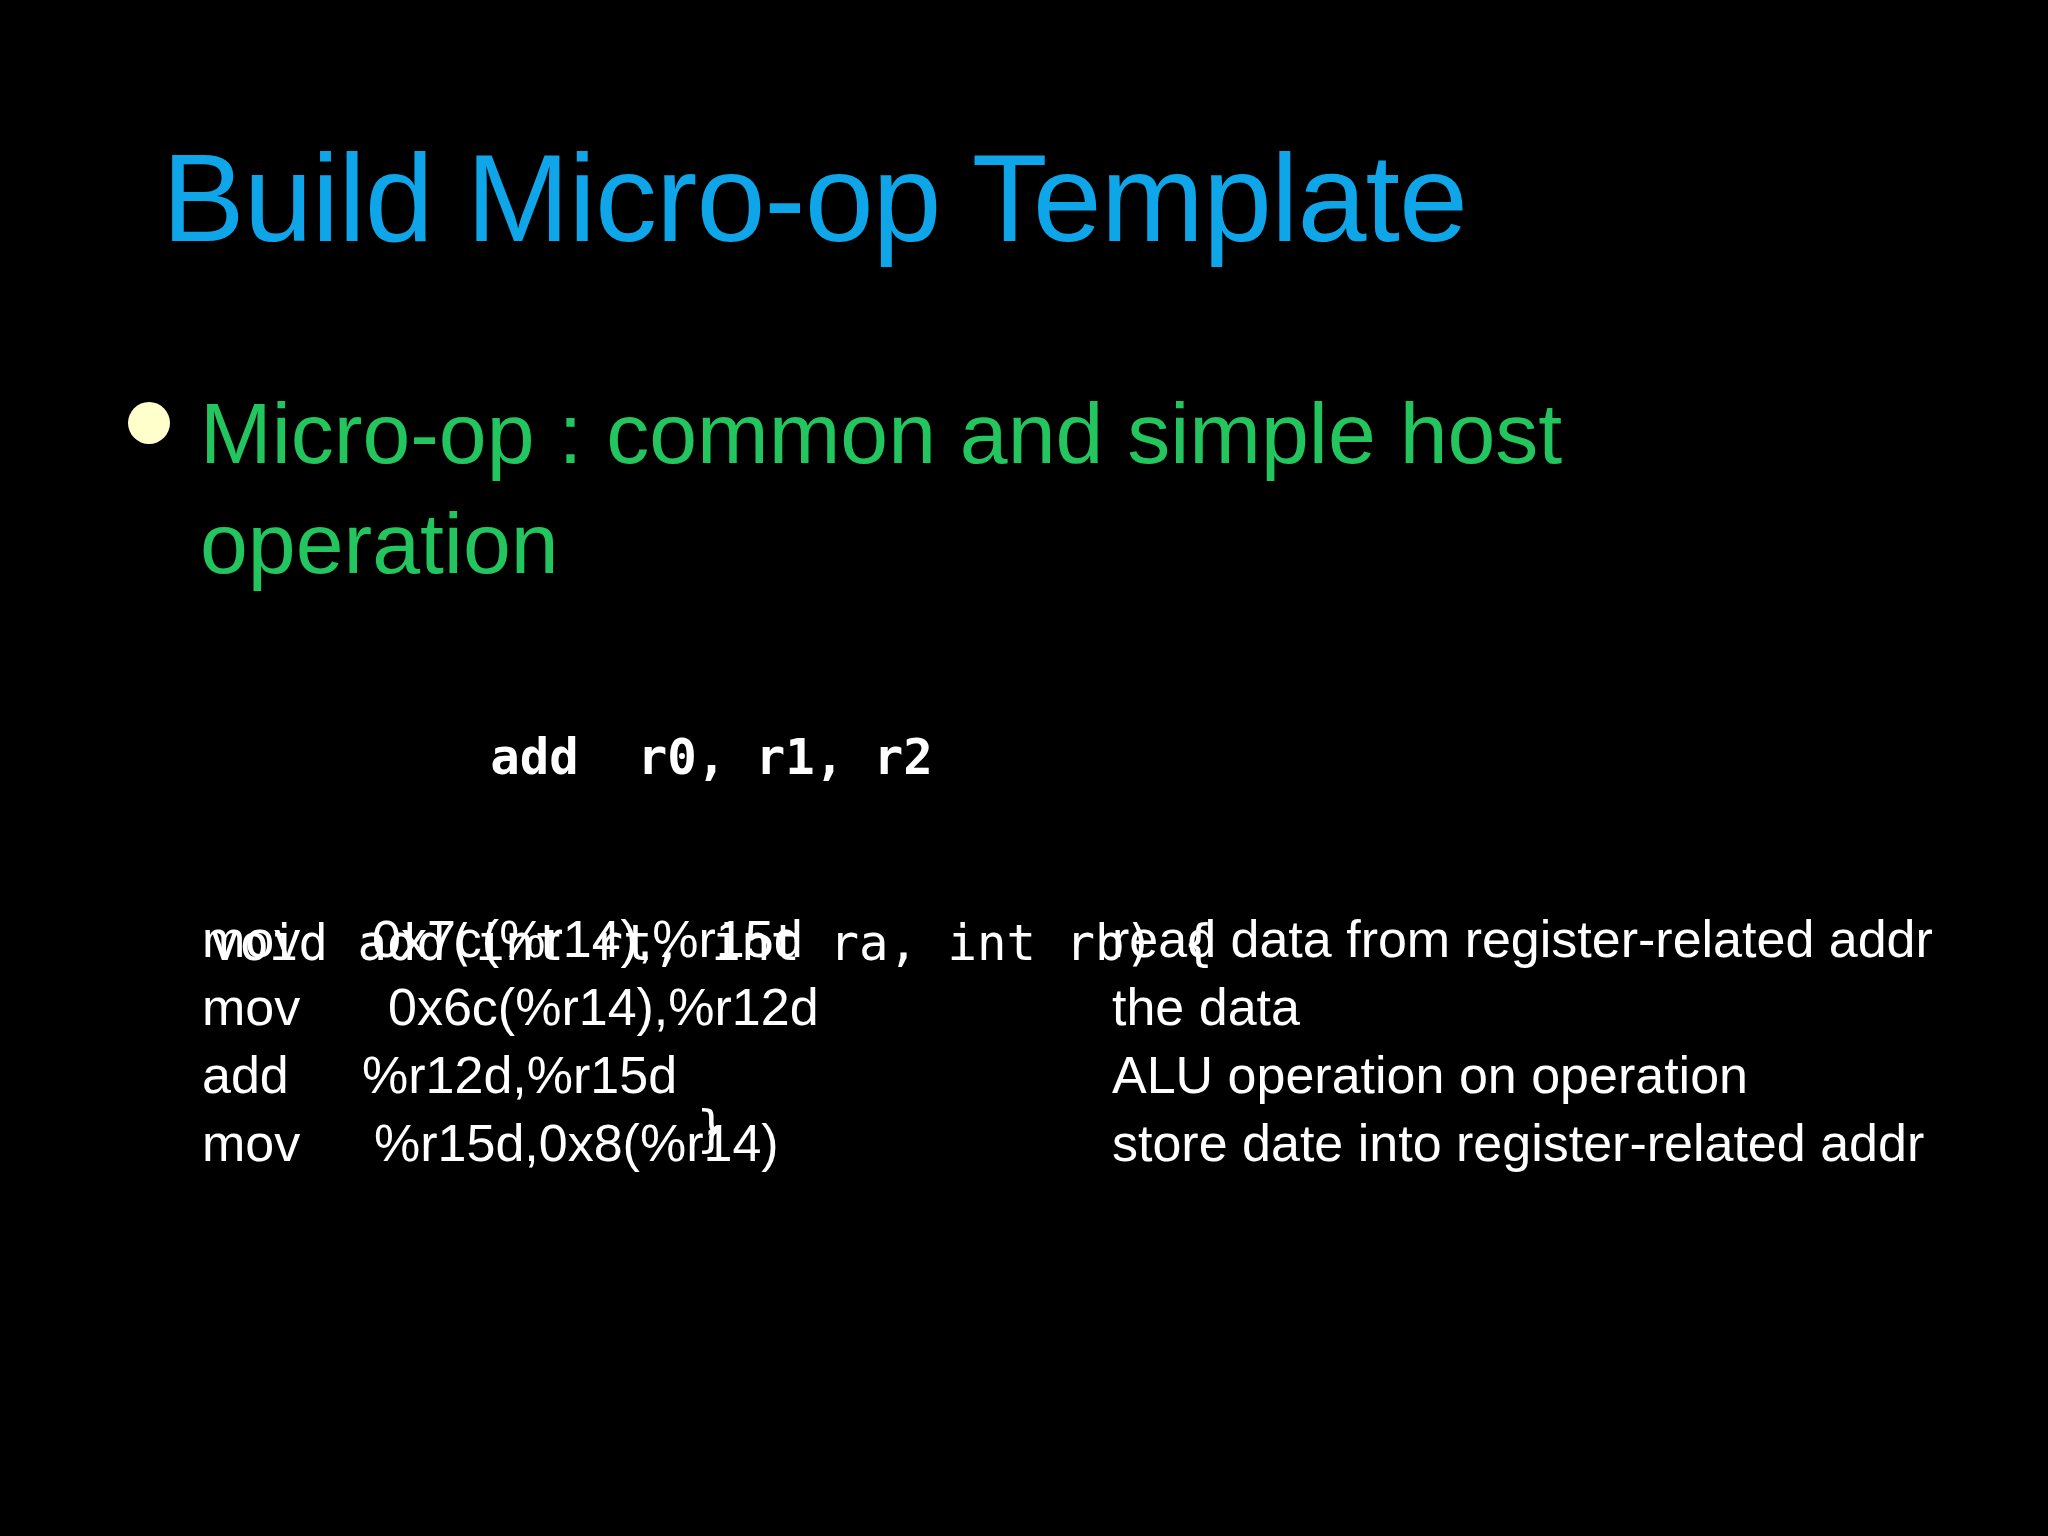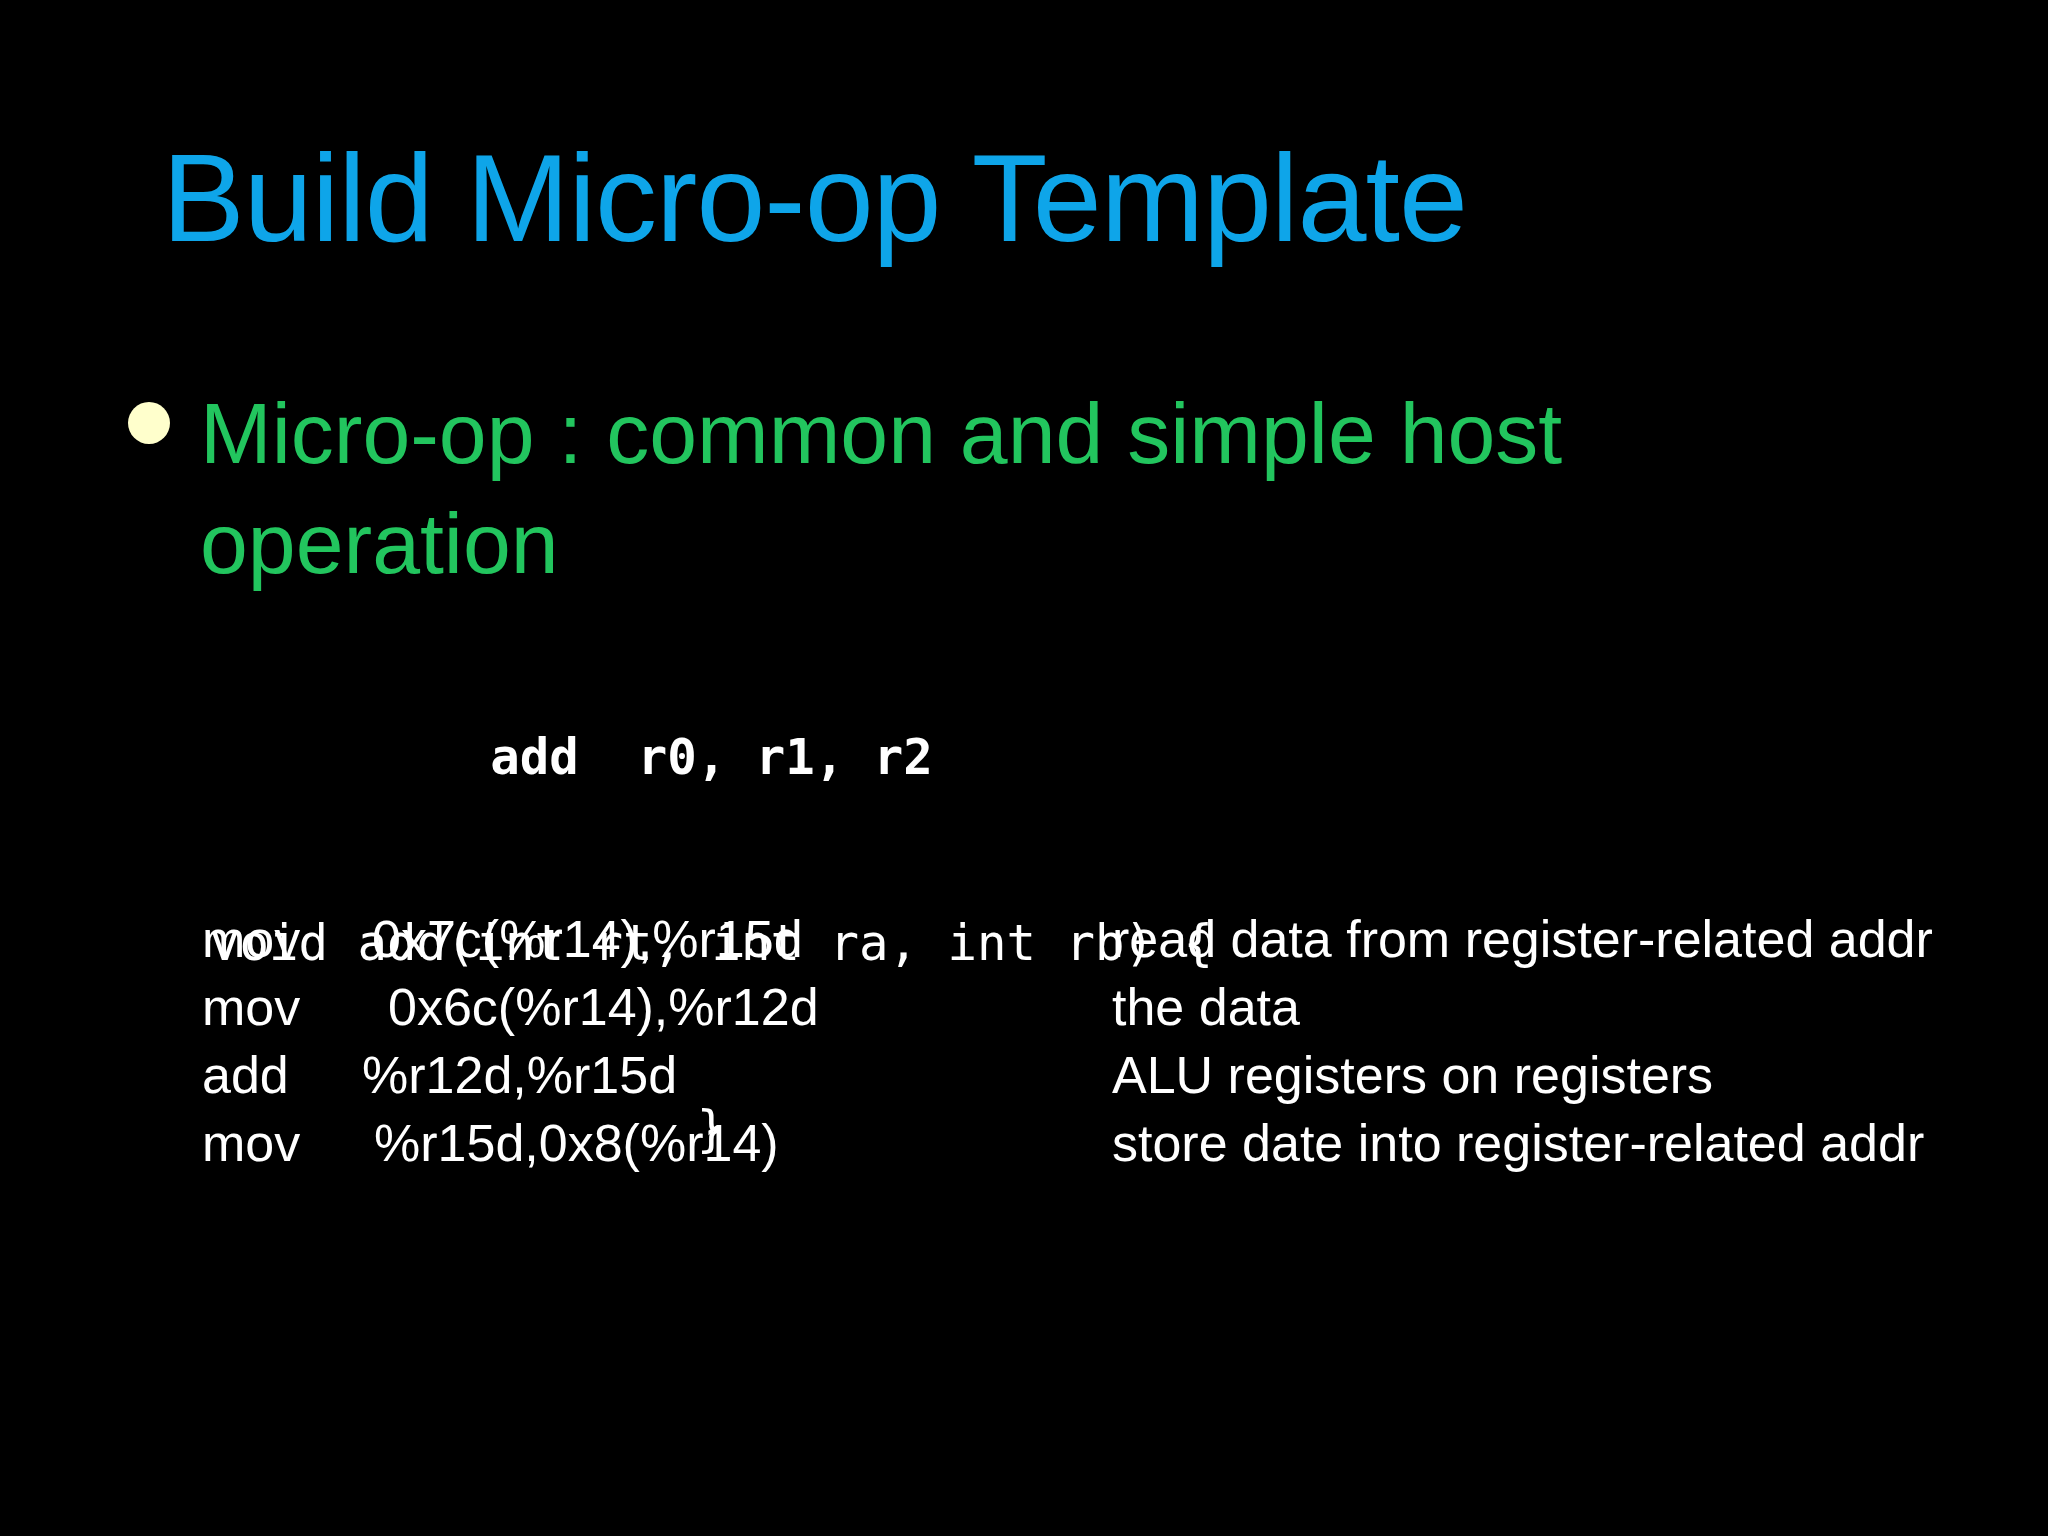--- a/index.html
+++ b/index.html
@@ -114,21 +114,21 @@
       <span class="asm-comment">read data from register-related addr</span>
     </div>
     <div class="asm-row">
       <span class="asm-op">mov</span>
       <span class="asm-args" style="left:186px">0x6c(%r14),%r12d</span>
       <span class="asm-comment">the data</span>
     </div>
     <div class="asm-row">
       <span class="asm-op">add</span>
       <span class="asm-args" style="left:160px">%r12d,%r15d</span>
-      <span class="asm-comment">ALU registers on registers</span>
+      <span class="asm-comment">ALU operation on operation</span>
     </div>
     <div class="asm-row">
       <span class="asm-op">mov</span>
       <span class="asm-args" style="left:172px">%r15d,0x8(%r14)</span>
       <span class="asm-comment">store date into register-related addr</span>
     </div>
   </div>
 </div>
 
 </body></html>

